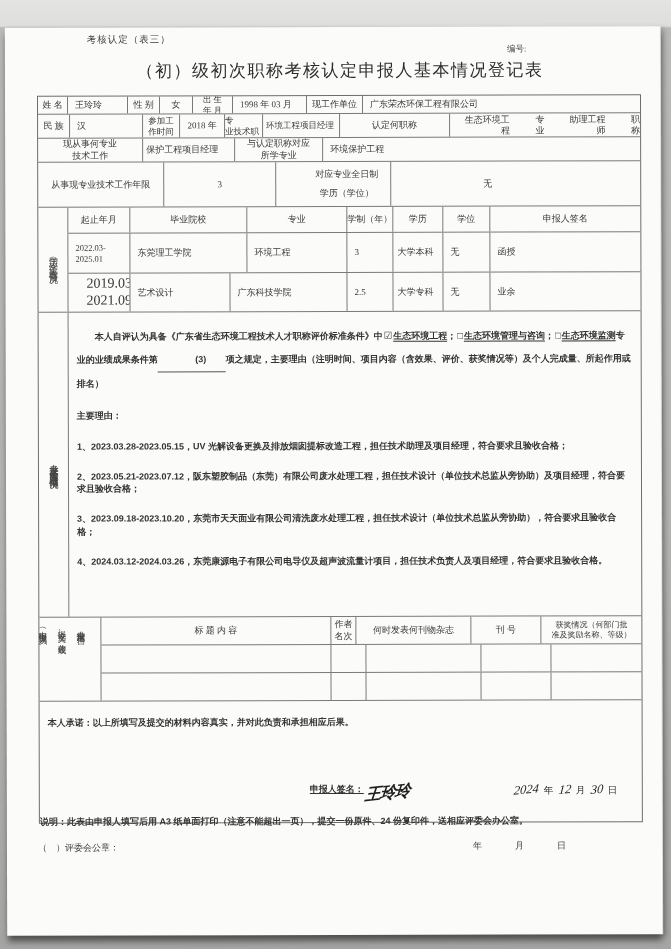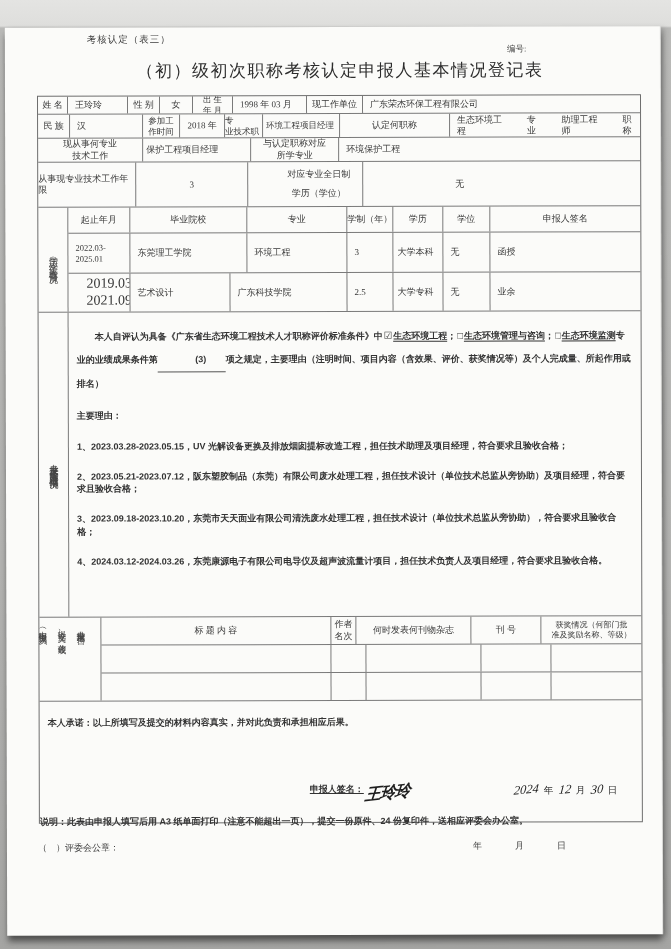--- a/index.html
+++ b/index.html
@@ -10,21 +10,21 @@
     border-right:1px solid rgba(0,0,0,.12);}
   .form-note{position:absolute;left:82px;top:6px;font-size:9.5px;color:#3c3c3c;letter-spacing:1px;}
   .serial{position:absolute;left:502px;top:17px;font-size:8.5px;color:#4a4a4a;}
   .title{position:absolute;left:20px;top:32px;width:630px;margin:0;text-align:center;
     font-size:17px;font-weight:500;color:#2d2d2d;letter-spacing:1.5px;}
   .form{position:absolute;left:32px;top:68px;width:602px;border:1px solid #6e6e6e;background:#fbfbf9;box-sizing:content-box;}
   .frow{display:flex;border-bottom:1px solid #7a7a7a;box-sizing:border-box;}
   .frow.nb{border-bottom:none;}
   .cell{border-right:1px solid #7a7a7a;display:flex;align-items:center;justify-content:center;
     font-size:9px;color:#383838;box-sizing:border-box;flex:0 0 auto;overflow:hidden;line-height:1.2;}
-  .cell.last{border-right:none;flex:1 1 auto;}
+  .cell.last{border-right:none;flex:1 1 auto;text-align:right;}
   .cell.left{justify-content:flex-start;padding-left:7px;}
   .cell.col{flex-direction:column;line-height:1.25;}
   .cell.spread{flex-direction:column;justify-content:space-evenly;margin-left:27px;}
   .cell.small{font-size:8.5px;}
   .titlecell{display:flex;gap:17px;align-items:center;}
   .section{display:flex;border-bottom:1px solid #7a7a7a;box-sizing:border-box;}
   .section.nb{border-bottom:none;}
   .vlabel{writing-mode:vertical-rl;text-orientation:upright;display:flex;align-items:center;justify-content:center;
     border-right:1px solid #7a7a7a;font-size:9px;letter-spacing:2px;color:#454545;box-sizing:border-box;}
   .vlabel3{writing-mode:vertical-rl;text-orientation:upright;border-right:1px solid #7a7a7a;
@@ -97,30 +97,30 @@
           <span>职称</span>
         </span>
       </div>
     </div>
 
     <div class="frow" style="height:24px">
       <div class="cell col" style="width:105px">
         <span>现从事何专业</span>
         <span>技术工作</span>
       </div>
-      <div class="cell left" style="width:108px;padding-left:3px">保护工程项目经理</div>
+      <div class="cell left" style="width:92px;padding-left:3px">保护工程项目经理</div>
       <div class="cell col" style="width:88px">
         <span>与认定职称对应</span>
         <span>所学专业</span>
       </div>
       <div class="cell left last">环境保护工程</div>
     </div>
 
     <div class="frow" style="height:45px">
-      <div class="cell" style="width:98px">从事现专业技术工作年限</div>
+      <div class="cell" style="width:126px">从事现专业技术工作年限</div>
       <div class="cell" style="width:112px">3</div>
       <div class="cell spread" style="width:88px">
         <span>对应专业全日制</span>
         <span>学历（学位）</span>
       </div>
       <div class="cell left last" style="padding-left:92px">无</div>
     </div>
 
     <div class="section" style="height:105px">
       <div class="vlabel" style="width:30px">

